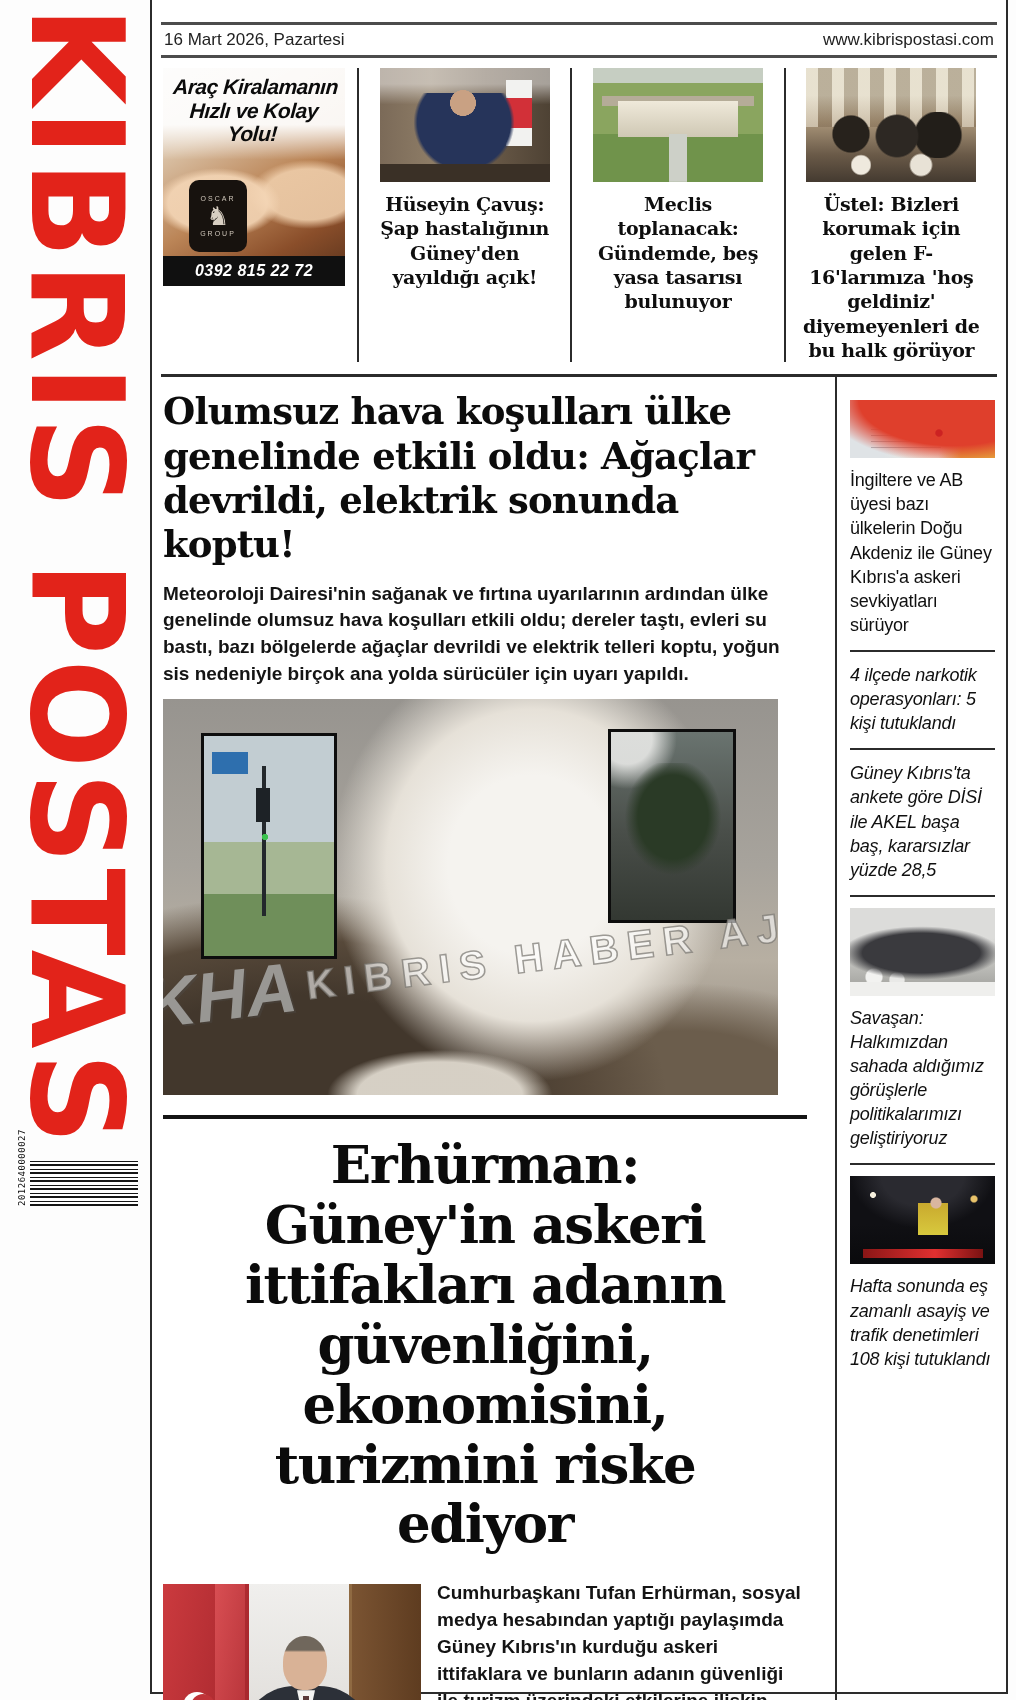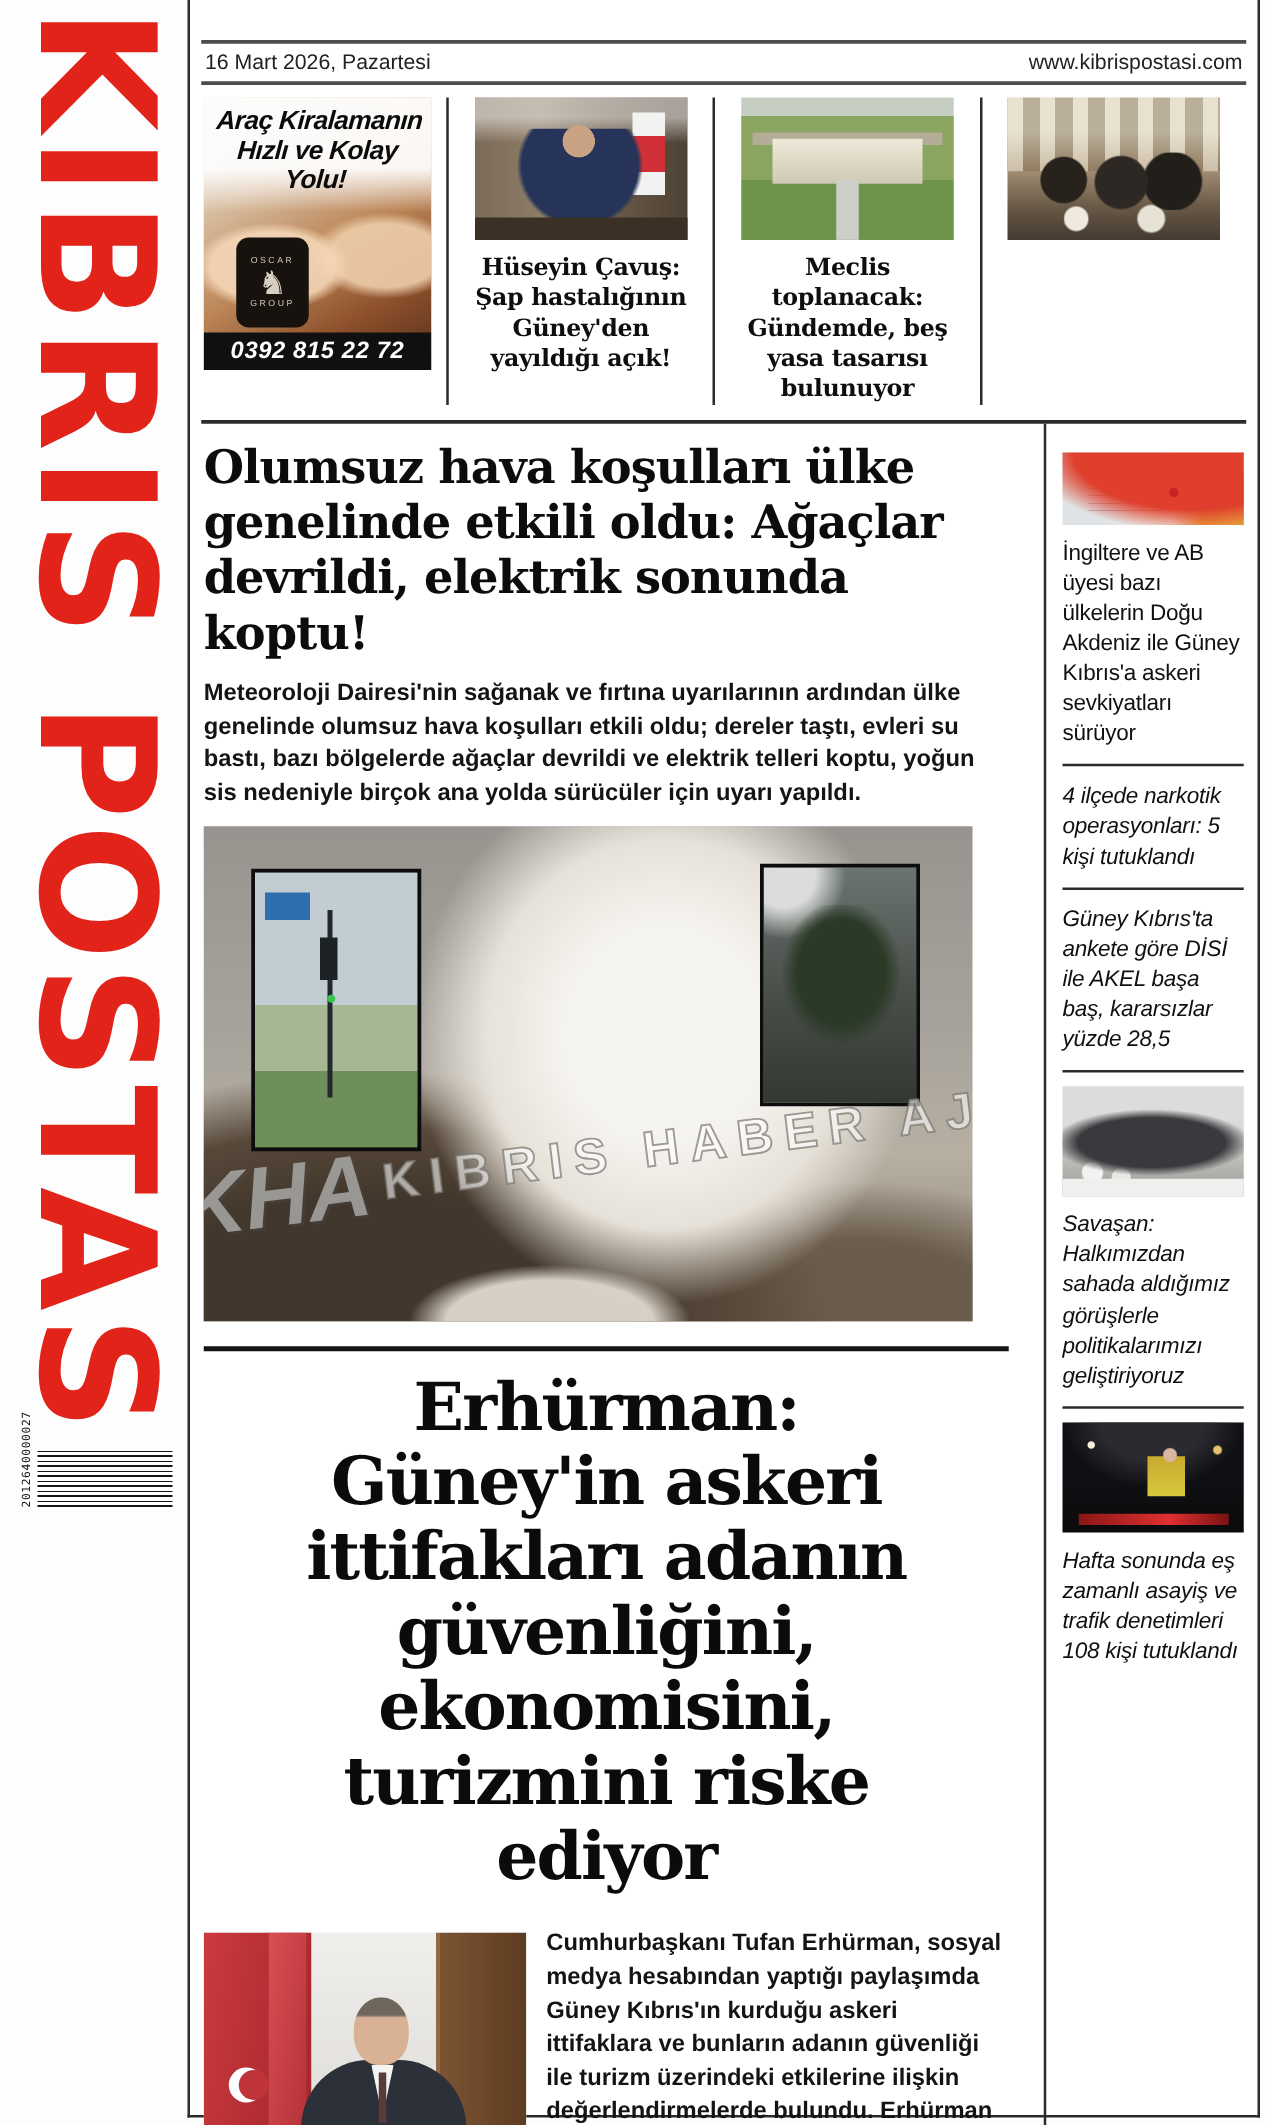--- a/index.html
+++ b/index.html
@@ -29,21 +29,21 @@
   }
 
   
   .frame {
     position:absolute; left:150px; top:0; width:858px; height:1694px;
     border-left:2px solid #2b2b2b; border-right:2px solid #2b2b2b; border-bottom:2px solid #2b2b2b;
     padding:0 9px; background:#fff;
   }
 
   .topbar {
-    margin-top:32px; border-top:3px solid #4c4c4c; border-bottom:3px solid #4c4c4c;
+    margin-top:22px; border-top:3px solid #4c4c4c; border-bottom:3px solid #4c4c4c;
     display:flex; justify-content:space-between; align-items:center;
     padding:5px 3px; font-size:17px; color:#222;
   }
 
   
   .teasers { display:flex; padding:10px 0 12px; min-height:248px; }
   .tcol { padding:0 12px; }
   .tcol + .tcol { border-left:2px solid #2b2b2b; }
   .ad-col { flex:0 0 196px; padding-left:2px; }
   .teaser { flex:1; display:flex; flex-direction:column; align-items:center; }
@@ -67,21 +67,21 @@
     letter-spacing:-0.5px; color:#0b0b0b; transform:skewX(-4deg);
   }
   .oscar { position:absolute; left:26px; bottom:34px; width:58px; height:72px;
     background:#17120e; border-radius:10px; color:#cfc6ba; text-align:center;
     display:flex; flex-direction:column; justify-content:center; gap:1px;
   }
   .oscar .o-top, .oscar .o-bot { font-size:7px; letter-spacing:2px; }
   .oscar .o-horse { font-size:26px; line-height:26px; color:#d8cfc2; }
   .ad-phone {
     position:absolute; left:0; right:0; bottom:0; height:30px; background:#101010;
-    color:#fff; font-style:italic; font-weight:900; font-size:19px;
+    color:#fff; font-style:italic; font-weight:900; font-size:16px;
     display:flex; align-items:center; justify-content:center; letter-spacing:0.5px;
   }
 
   
   .img-man-desk {
     background-image:
       linear-gradient(0deg,#3a3026,#3a3026),
       radial-gradient(circle at 50% 50%, #c9a183 0 60%, rgba(201,161,131,0) 62%),
       radial-gradient(ellipse at 50% 35%, #26345a 0 60%, rgba(38,52,90,0) 65%),
       linear-gradient(180deg,#f2f2f0 0 28%, #d23038 28% 72%, #f2f2f0 72%),
@@ -291,20 +291,21 @@
         <div class="teaser-title">Hüseyin Çavuş: Şap hastalığının Güney'den yayıldığı açık!</div>
       </div>
 
       <div class="tcol teaser">
         <div class="teaser-img img-parliament"></div>
         <div class="teaser-title">Meclis toplanacak: Gündemde, beş yasa tasarısı bulunuyor</div>
       </div>
 
       <div class="tcol teaser">
         <div class="teaser-img img-banquet"></div>
+        <div class="teaser-title">Üstel: Bizleri korumak için gelen F-16'larımıza 'hoş geldiniz' diyemeyenleri de bu halk görüyor</div>
       </div>
 
     </div>
 
     <div class="main-area">
 
       <div class="main-col">
 
         <div class="headline1">Olumsuz hava koşulları ülke genelinde etkili oldu: Ağaçlar devrildi, elektrik sonunda koptu!</div>
         <div class="lead">Meteoroloji Dairesi'nin sağanak ve fırtına uyarılarının ardından ülke genelinde olumsuz hava koşulları etkili oldu; dereler taştı, evleri su bastı, bazı bölgelerde ağaçlar devrildi ve elektrik telleri koptu, yoğun sis nedeniyle birçok ana yolda sürücüler için uyarı yapıldı.</div>

